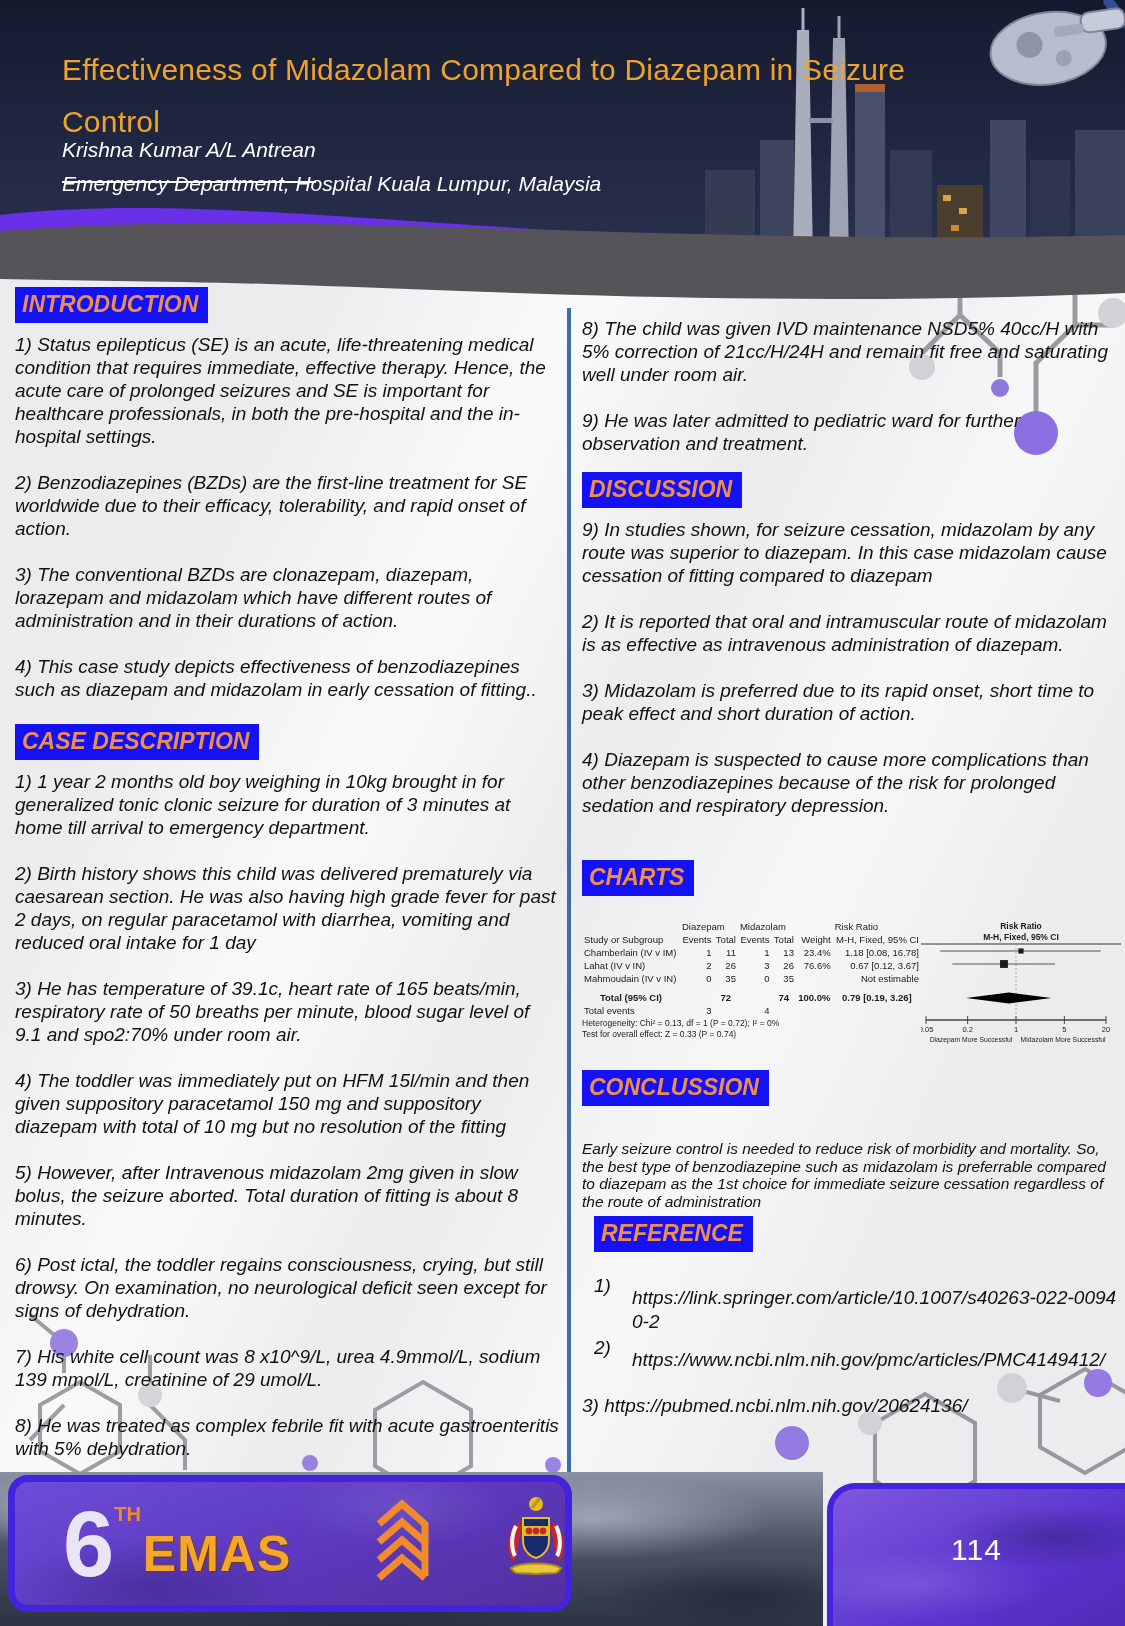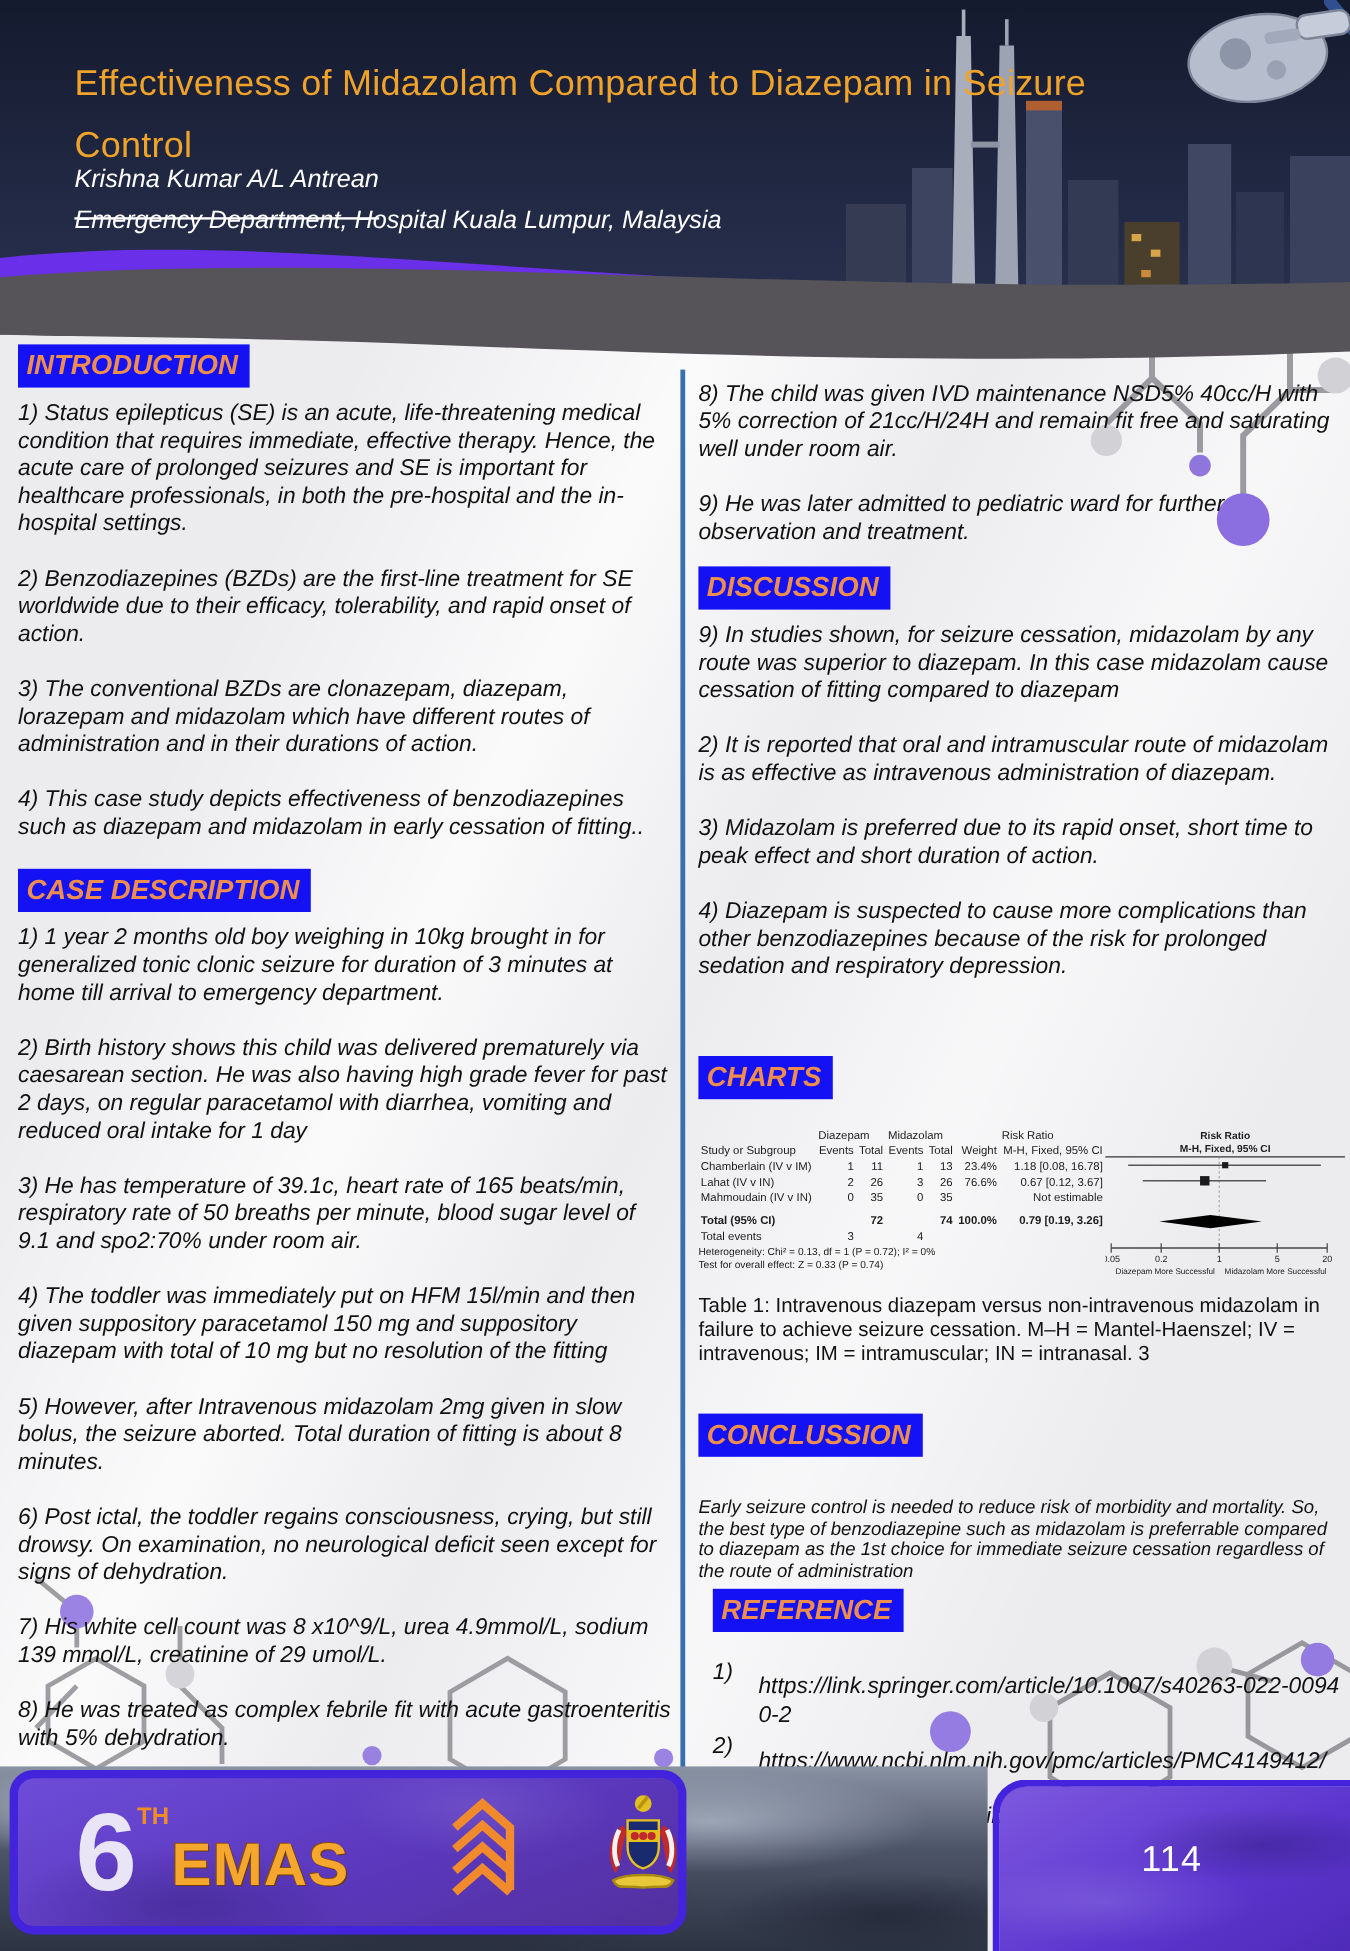--- a/index.html
+++ b/index.html
@@ -33,31 +33,31 @@
   
   .divider{position:absolute;left:567px;top:308px;width:4px;height:1172px;background:var(--divider,#3a6fae);z-index:2;}
   .col{position:absolute;z-index:2;color:#111;}
   .col-left{left:15px;top:287px;width:545px;}
   .col-right{left:582px;top:317px;width:537px;}
   .para{font-size:19px;font-style:italic;line-height:23px;margin:0 0 23px 0;}
   .sec-heading{display:inline-block;background:var(--heading-bg,#1411f5);color:var(--heading-text,#ee8d4d);
     font-size:23px;font-weight:bold;font-style:italic;line-height:28px;padding:3px 10px 5px 7px;margin:0 0 10px 0;}
   .indent20{}
   .indent12{margin-left:12px;}
-  .mt32{margin-top:40px;}
+  .mt32{margin-top:20px;}
   .mtneg{margin-top:-6px;}
 
   
   .chart-wrap{margin-top:14px;width:540px;background:transparent;}
   .chart-flex{display:flex;align-items:flex-start;}
   .ftable{border-collapse:collapse;width:339px;font-size:9.5px;color:#1b1b1b;font-style:normal;}
   .ftable td,.ftable th{padding:0 2px;white-space:nowrap;font-weight:normal;height:13px;line-height:13px;}
   .ftable .num{text-align:right;}
   .ftable .rr{text-align:right;}
-  .ftable tr.total td{font-weight:bold;}
+  .ftable tr.total td{font-weight:bold;text-align:center;}
   .ftable tr.spacer td{height:6px;line-height:6px;}
   .fnotes{font-size:8.5px;line-height:10px;color:#1b1b1b;font-style:normal;margin-top:1px;}
   .caption{font-size:17px;font-style:normal;line-height:20px;margin-top:8px;color:#111;}
   .conclusion-text{font-size:15.5px;font-style:italic;line-height:17.5px;margin-top:24px;}
   .ref-list{margin-top:12px;}
   .ref-item{display:flex;font-size:19px;font-style:italic;line-height:24px;margin-bottom:2px;}
   .ref-num{width:38px;flex:0 0 38px;margin-left:12px;}
   .ref-url{flex:1;word-break:break-all;margin-top:12px;}
   .ref3{font-size:19px;font-style:italic;line-height:24px;margin-top:22px;}
 
@@ -294,21 +294,20 @@
           <text x="95" y="112" font-size="7.5" text-anchor="middle" fill="#1b1b1b" font-family="&quot;Liberation Sans&quot;,sans-serif" font-weight="normal">1</text>
           <line x1="143.35192163124333" y1="96" x2="143.35192163124333" y2="104" stroke="#444" stroke-width="1"></line>
           <text x="143.35192163124333" y="112" font-size="7.5" text-anchor="middle" fill="#1b1b1b" font-family="&quot;Liberation Sans&quot;,sans-serif" font-weight="normal">5</text>
           <line x1="185" y1="96" x2="185" y2="104" stroke="#444" stroke-width="1"></line>
           <text x="185" y="112" font-size="7.5" text-anchor="middle" fill="#1b1b1b" font-family="&quot;Liberation Sans&quot;,sans-serif" font-weight="normal">20</text>
           <text x="50" y="122" font-size="6.8" text-anchor="middle" fill="#1b1b1b" font-family="&quot;Liberation Sans&quot;,sans-serif" font-weight="normal">Diazepam More Successful</text>
           <text x="142" y="122" font-size="6.8" text-anchor="middle" fill="#1b1b1b" font-family="&quot;Liberation Sans&quot;,sans-serif" font-weight="normal">Midazolam More Successful</text>
         </svg>
     </div>
   </div>
-  <div class="caption">Table 1: Intravenous diazepam versus non-intravenous midazolam in failure to achieve seizure cessation. M–H = Mantel-Haenszel; IV = intravenous; IM = intramuscular; IN = intranasal. 3</div>
 
   <div class="sec-heading mt32">CONCLUSSION</div>
   <div class="conclusion-text">Early seizure control is needed to reduce risk of morbidity and mortality. So, the best type of benzodiazepine such as midazolam is preferrable compared to diazepam as the 1st choice for immediate seizure cessation regardless of the route of administration</div>
 
   <div class="sec-heading indent12" style="margin-top:6px;">REFERENCE</div>
   <div class="ref-list">
       <div class="ref-item">
         <span class="ref-num">1)</span>
         <span class="ref-url">https://link.springer.com/article/10.1007/s40263-022-00940-2</span>
       </div>

